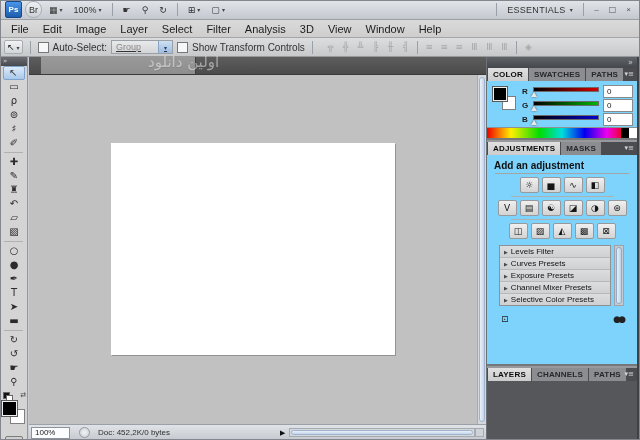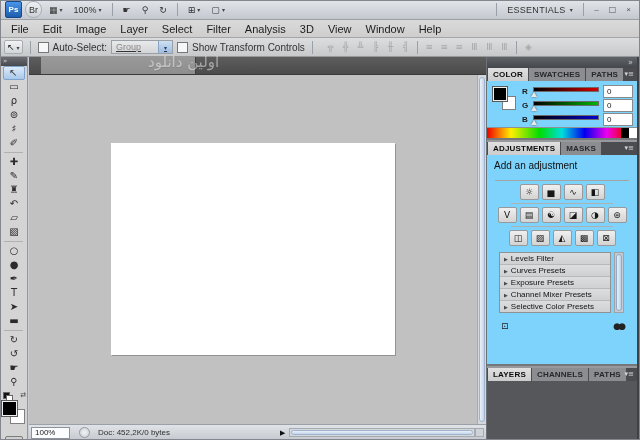--- a/index.html
+++ b/index.html
@@ -139,21 +139,21 @@
     border-left:3px solid transparent;border-right:3px solid transparent;border-bottom:5px solid #e8e8e8;
     filter:drop-shadow(0 0 1px #555);}
   .val-box{width:25px;height:11px;background:#fff;border:1px solid #8a8a8a;
     font-size:8px;line-height:11px;padding-left:3px;color:#222;box-sizing:content-box;}
   .ramp{position:absolute;left:0;right:0;bottom:0;height:10px;border-top:1px solid #8f9194;
     background:linear-gradient(90deg,#e00 0%,#fe0 16%,#0d0 35%,#0dd 50%,#00e 65%,#e0e 80%,#e00 92%,#e00 100%);}
   .ramp-b{position:absolute;right:8px;top:0;bottom:0;width:8px;background:#000;}
   .ramp-w{position:absolute;right:0;top:0;bottom:0;width:8px;background:#fff;}
 
   
-  .adj-heading{font-size:10px;font-weight:normal;color:#101010;padding:5px 7px 8px;}
+  .adj-heading{font-size:10px;font-weight:bold;color:#101010;padding:5px 7px 1px;}
   .adj-divider{height:1px;background:#a2a4a6;margin:1px 8px 2px;}
   .row-divider{height:1px;background:#aeb0b2;margin:2px 24px;}
   .adj-row{display:flex;justify-content:center;gap:3px;margin:3px 0;}
   .adj-btn{width:17px;height:14px;border:1px solid #97999b;border-radius:2px;
     background:linear-gradient(#f0f0f0,#d3d3d3);display:flex;align-items:center;justify-content:center;}
   .adj-btn .glyph{font-size:9px;color:#161616;line-height:9px;}
   .presets-wrap{display:flex;margin:6px 12px 0;}
   .presets-list{width:110px;border:1px solid #8f9194;background:#d7d8da;}
   .preset-row{height:11px;display:flex;align-items:center;gap:3px;padding-left:4px;
     background:linear-gradient(#dcdddf,#cfd0d2);border-bottom:1px solid #b7b8ba;}

